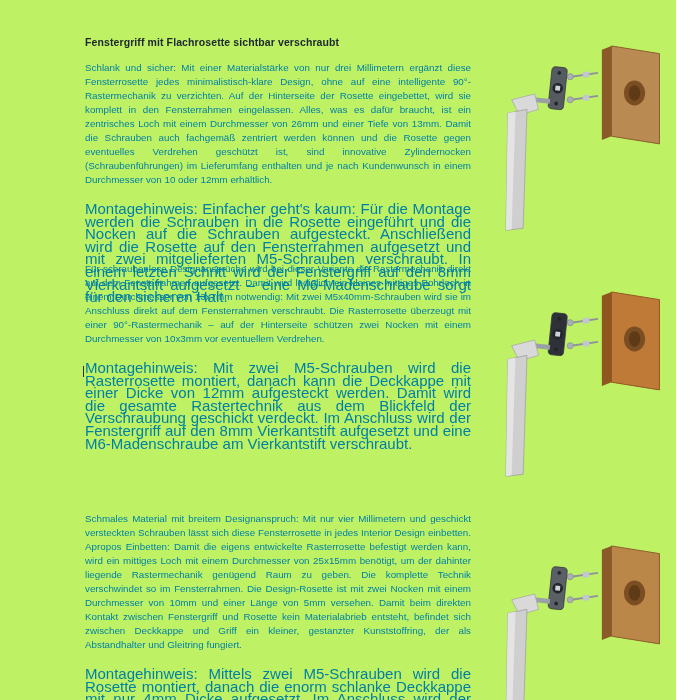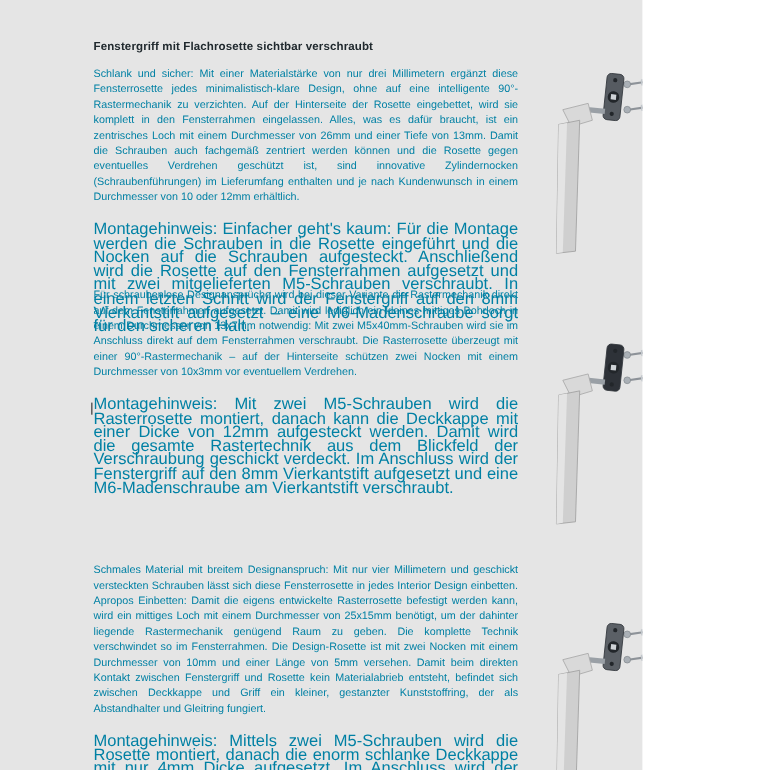--- a/index.html
+++ b/index.html
@@ -1,19 +1,19 @@
 <!DOCTYPE html>
 <html><head>
 <meta charset="utf-8">
 <style>
   html,body{margin:0;padding:0;background:#ffffff;}
   .page{
     position:relative;
-    width:584px;height:700px;
-    background:#e5e5e5;
+    width:676px;height:700px;
+    background:#bef264;
     overflow:hidden;
     font-family:"Liberation Sans", sans-serif;
   }
   .section{
     position:absolute;
     left:85px;
     width:586px;
   }
   .section .text-col{
     width:386px;

